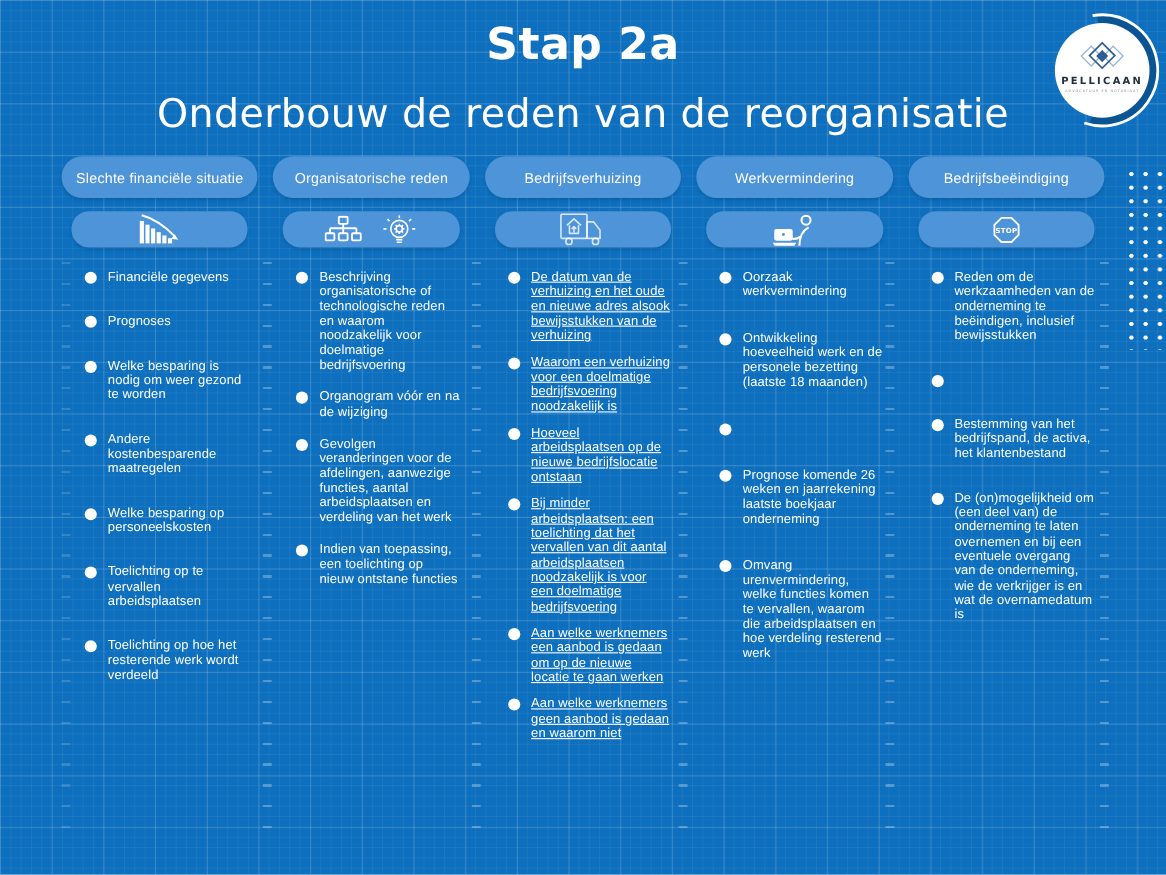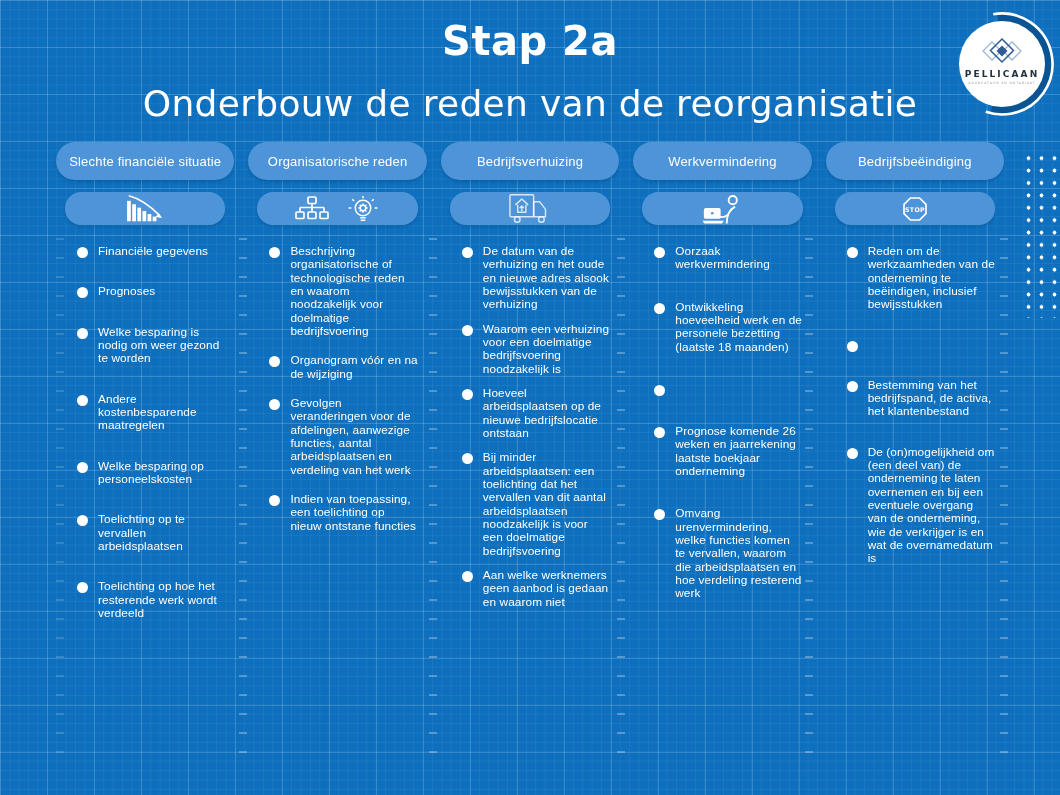--- a/index.html
+++ b/index.html
@@ -37,21 +37,21 @@
   .header-pill{height:38px;align-items:center;}
   .pill-label{font-size:13px;font-weight:500;letter-spacing:.2px;text-align:center;white-space:nowrap;}
   .icon-pill{height:33px;margin:12px 9px 0;border-radius:16px;gap:16px;}
   .icon-pill svg{display:block;}
   .list{margin:20px 0 0 6px;}
   .item{display:flex;align-items:flex-start;gap:10px;padding-left:15px;}
   .bullet{flex:none;width:11px;height:11px;border-radius:50%;background:#fff;margin-top:2px;}
   .item-text{flex:0 0 128px;font-size:11.8px;line-height:1.13;letter-spacing:.1px;font-weight:500;}
   .col:nth-child(1) .item{margin-bottom:27px;}
   .col:nth-child(2) .item{margin-bottom:16px;}
-  .col:nth-child(3) .item{margin-bottom:11px;}
+  .col:nth-child(3) .item{margin-bottom:11px;text-decoration:underline;}
   .col:nth-child(4) .item{margin-bottom:29px;}
   .col:nth-child(5) .item{margin-bottom:27px;}
   
   .ticks{
     position:absolute;top:238px;width:8px;height:520px;
     background-image:repeating-linear-gradient(to bottom, rgba(255,255,255,0.28) 0 2px, transparent 2px 19px);
   }
   .dot-grid{
     position:absolute;left:1022px;top:152px;width:40px;height:166px;
     background-image:radial-gradient(circle, #ffffff 1.7px, transparent 2.2px);
@@ -213,20 +213,24 @@
           <div class="item">
             <span class="bullet"></span>
             <span class="item-text">Hoeveel arbeidsplaatsen op de nieuwe bedrijfslocatie ontstaan</span>
           </div>
           <div class="item">
             <span class="bullet"></span>
             <span class="item-text">Bij minder arbeidsplaatsen: een toelichting dat het vervallen van dit aantal arbeidsplaatsen noodzakelijk is voor een doelmatige bedrijfsvoering</span>
           </div>
           <div class="item">
             <span class="bullet"></span>
+            <span class="item-text">Aan welke werknemers een aanbod is gedaan om op de nieuwe locatie te gaan werken</span>
+          </div>
+          <div class="item">
+            <span class="bullet"></span>
             <span class="item-text">Aan welke werknemers geen aanbod is gedaan en waarom niet</span>
           </div>
         </div>
   </div>
 
   <div class="col">
     <div class="pill header-pill">
       <span class="pill-label">Werkvermindering</span>
     </div>
     <div class="pill icon-pill">

